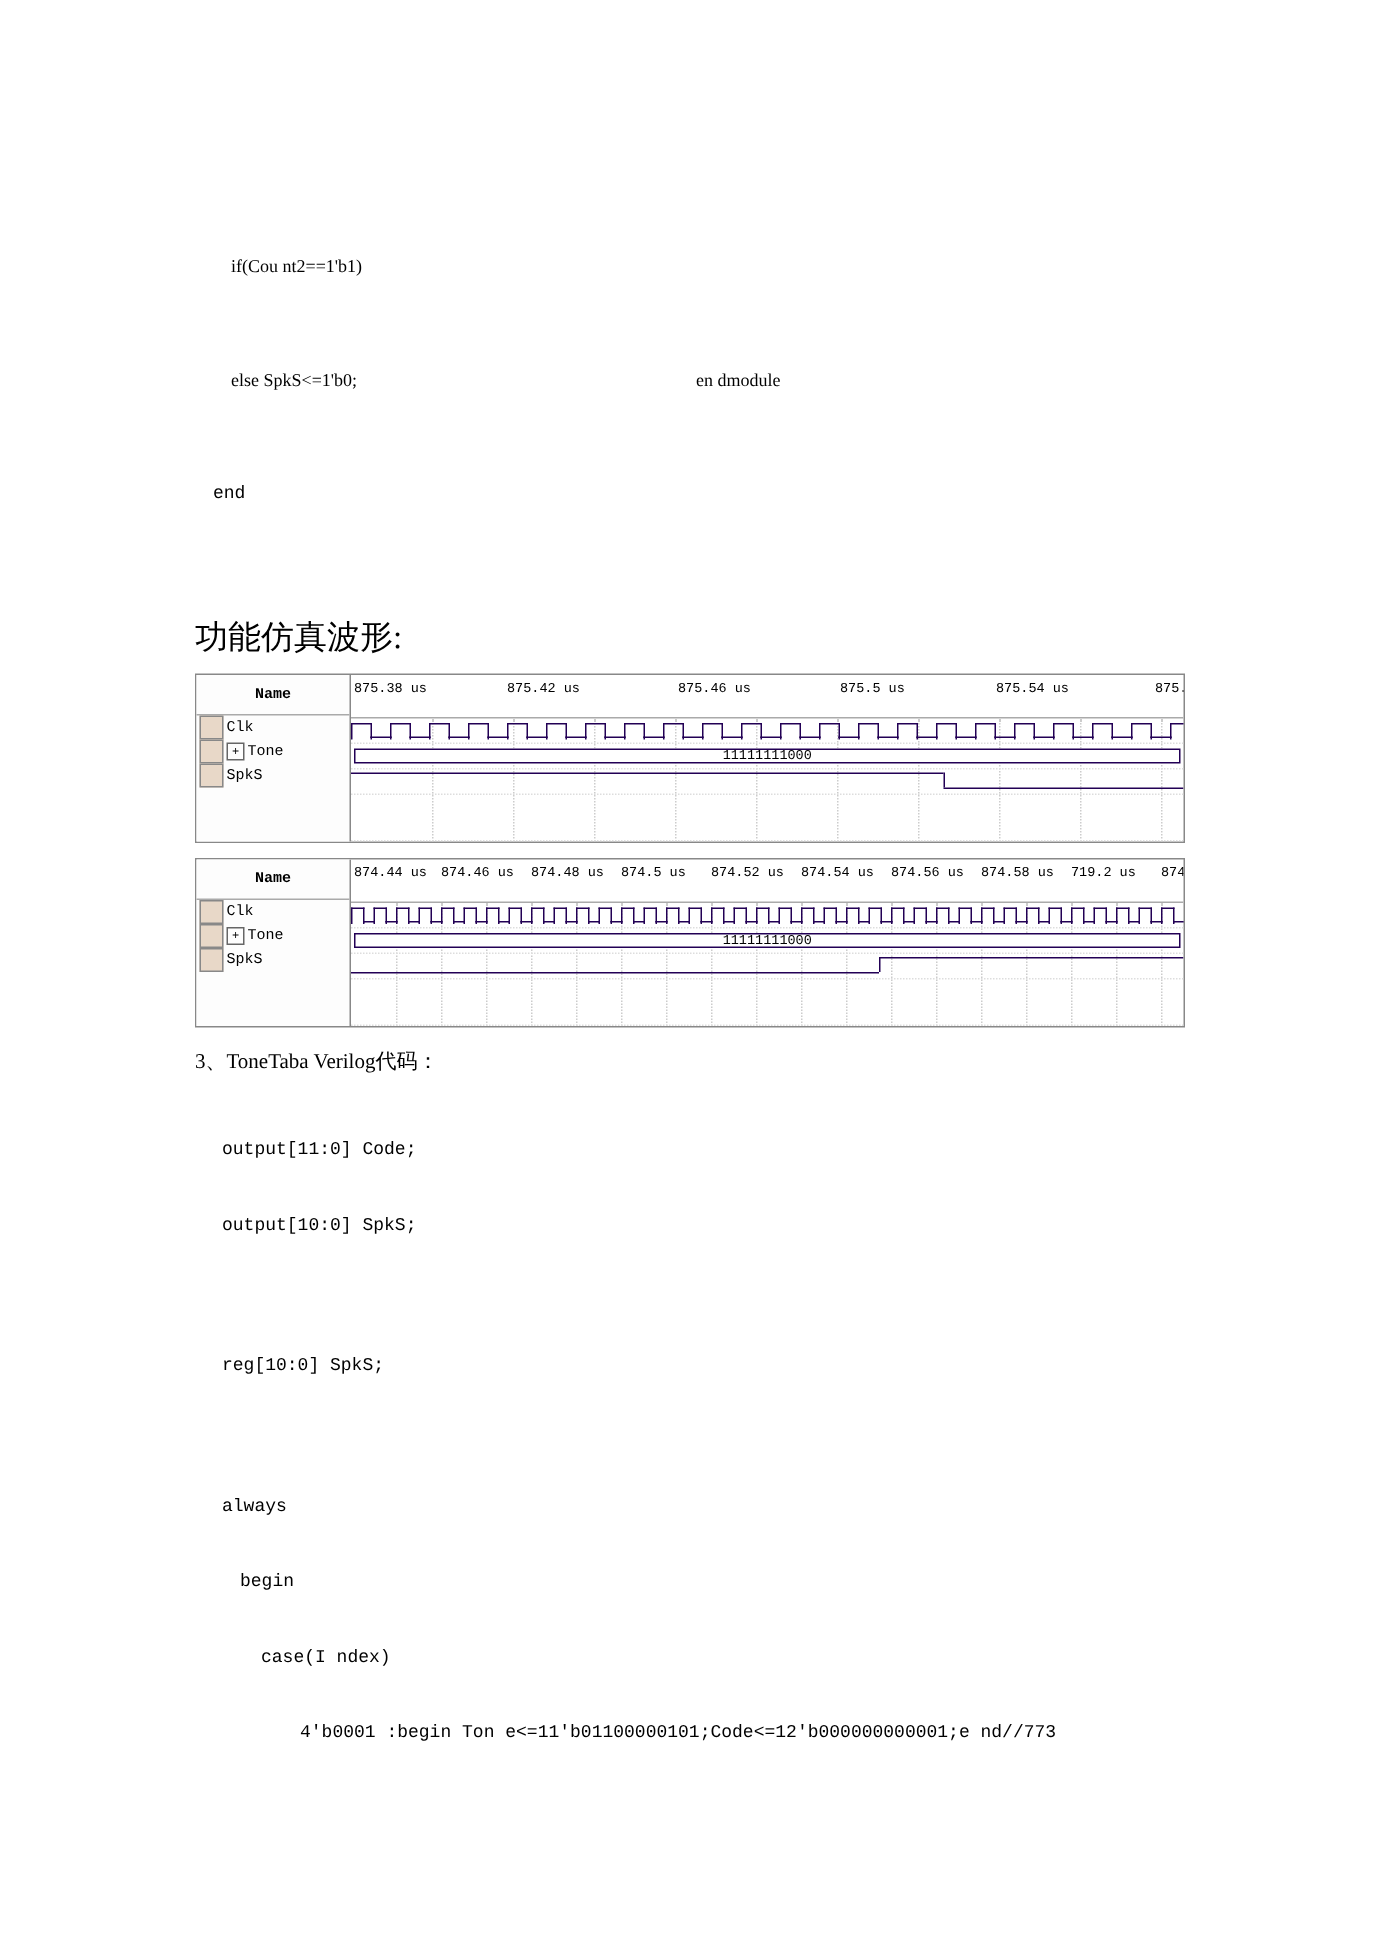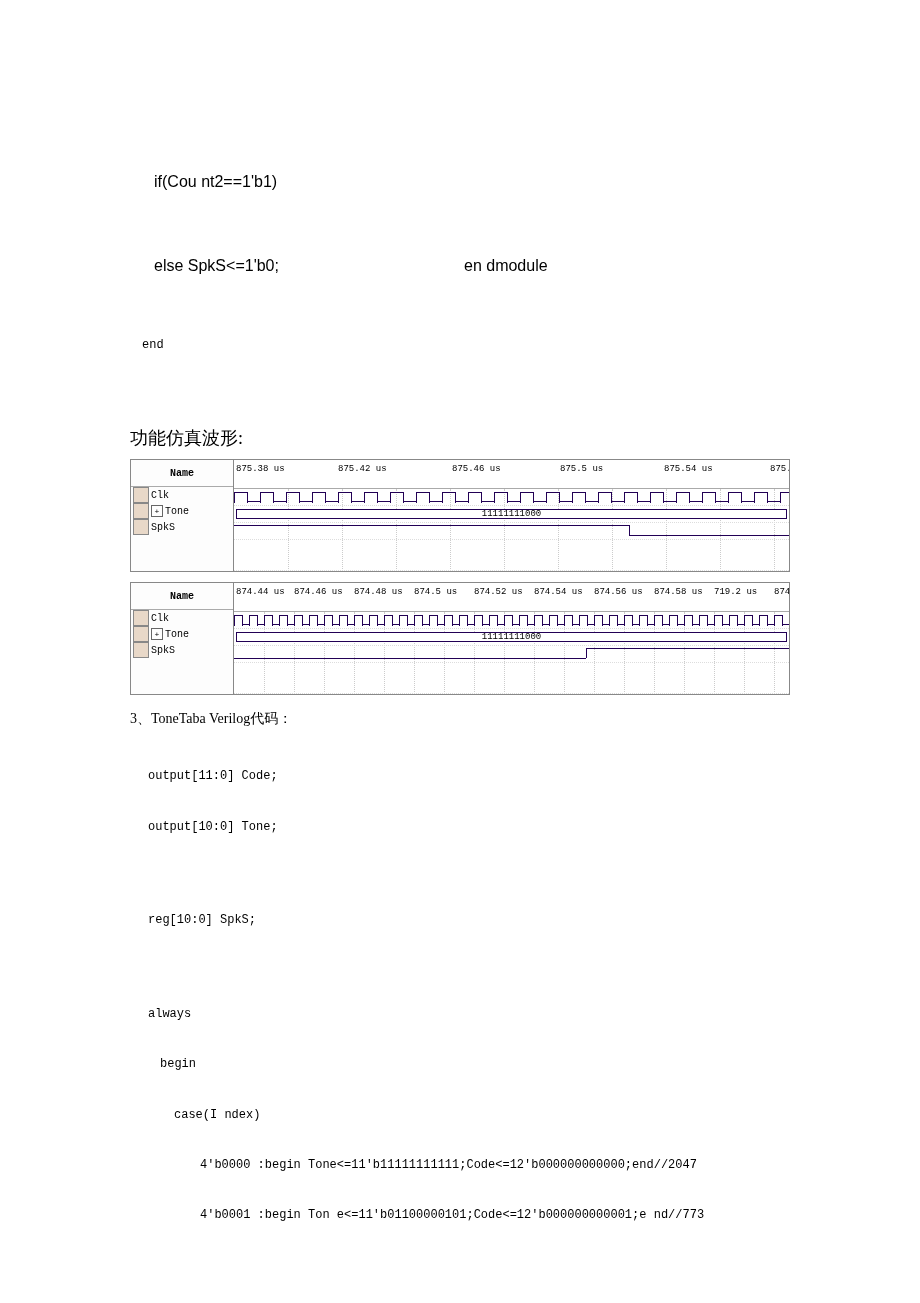--- a/index.html
+++ b/index.html
@@ -18,28 +18,28 @@
   .codeblock {
     font-family: "Courier New", monospace;
     white-space: pre;
     font-size: 12px;
     line-height: 2.1;
   }
   .c1 { padding-left: 24px; }
   .c2 { padding-left: 12px; }
   .twocol {
     display: flex;
-    font-family: Liberation Sans, sans-serif;
-    font-size: 16px;
+    font-family: Liberation Serif, serif;
+    font-size: 12px;
   }
   .twocol .left { width: 310px; }
   .twocol .right { flex: 1; }
   .section-title {
     font-family: "SimSun", serif;
-    font-size: 18px;
+    font-size: 22px;
     margin: 14px 0 6px 0;
   }
   .subsection {
     font-family: "SimSun", serif;
     font-size: 14px;
     margin: 12px 0 8px 0;
   }
   .wave-container {
     border: 1px solid #888;
     margin: 4px 0 10px 0;
@@ -436,28 +436,27 @@
           <div class="wave-track" style="height:30px;"></div>
         </div>
       </div>
     </div>
   </div>
 
   <div class="subsection">3、ToneTaba Verilog代码：</div>
 
   <div class="codeblock">
 <div style="padding-left:18px">output[11:0] Code;</div>
-<div style="padding-left:18px">output[10:0] Tone;</div>
+<div style="padding-left:18px">output[10:0] SpkS;</div>
 <div style="height:18px"></div>
 <div style="padding-left:18px">reg[10:0] SpkS;</div>
 <div style="height:18px"></div>
 <div style="padding-left:18px">always</div>
 <div style="padding-left:30px">begin</div>
 <div style="padding-left:44px">case(I ndex)</div>
-<div style="padding-left:70px">4'b0000 :begin Tone&lt;=11'b11111111111;Code&lt;=12'b000000000000;end//2047</div>
 <div style="padding-left:70px">4'b0001 :begin Ton e&lt;=11'b01100000101;Code&lt;=12'b000000000001;e nd//773</div>
 
 
 
 
 
 
 
 
 

